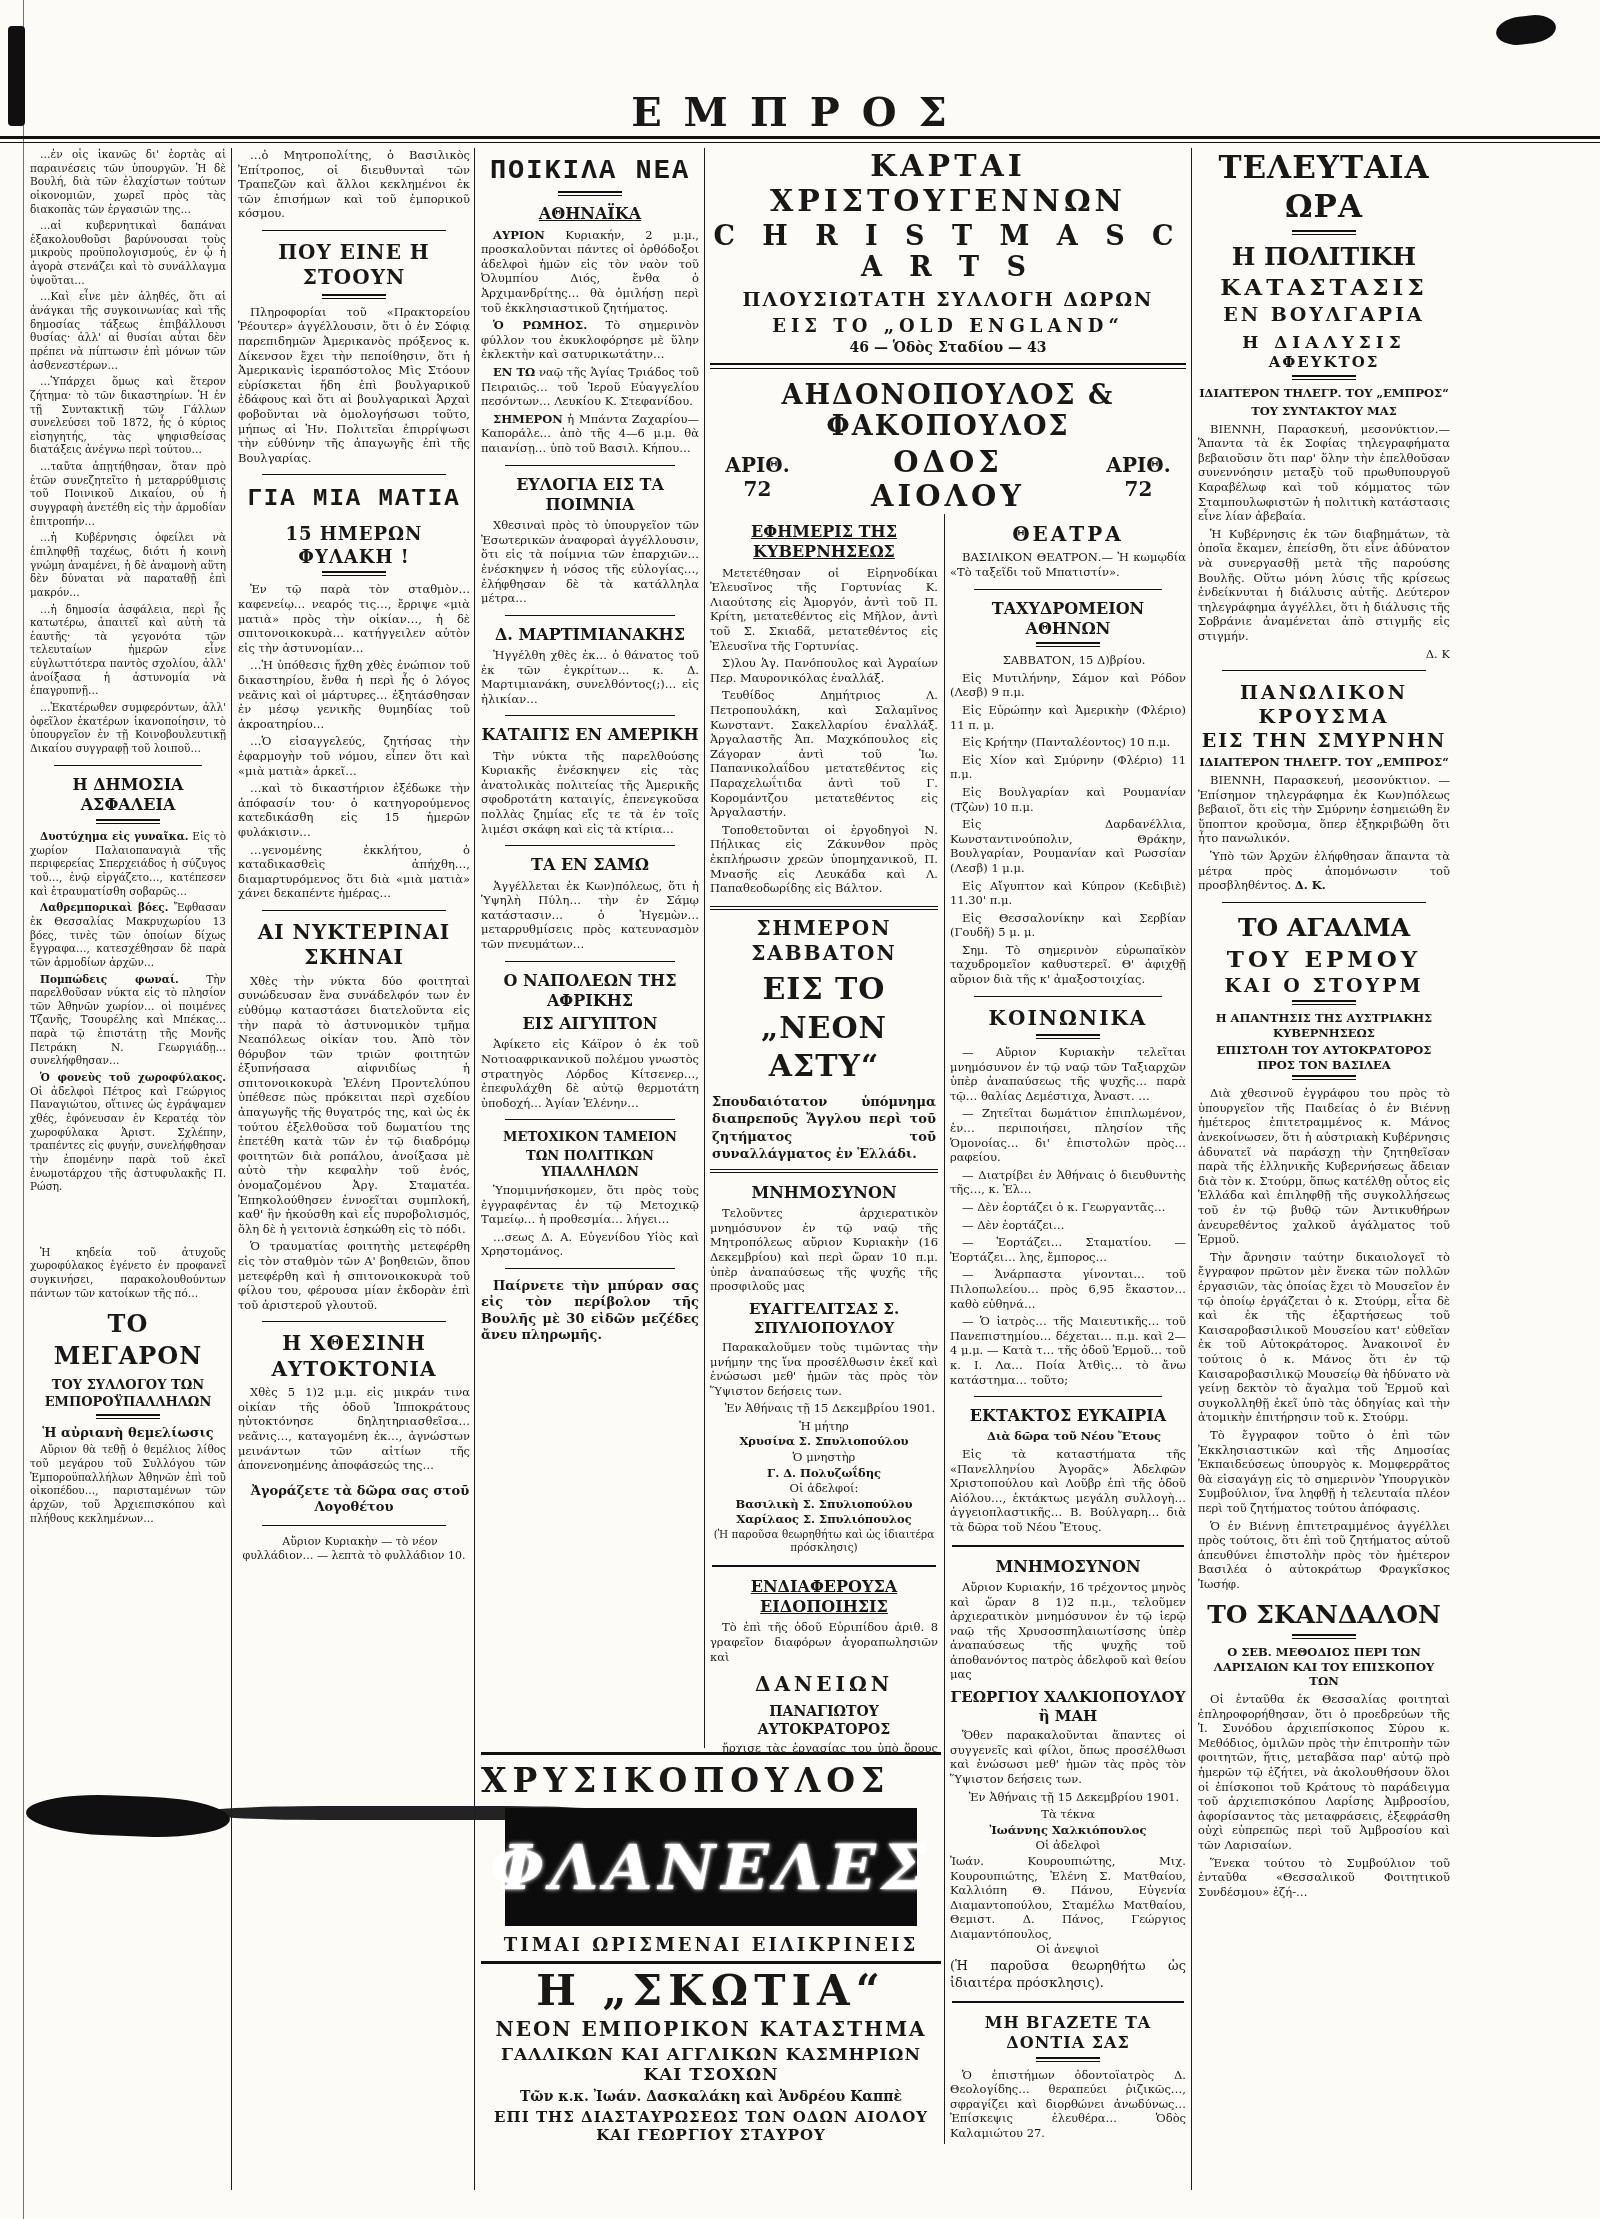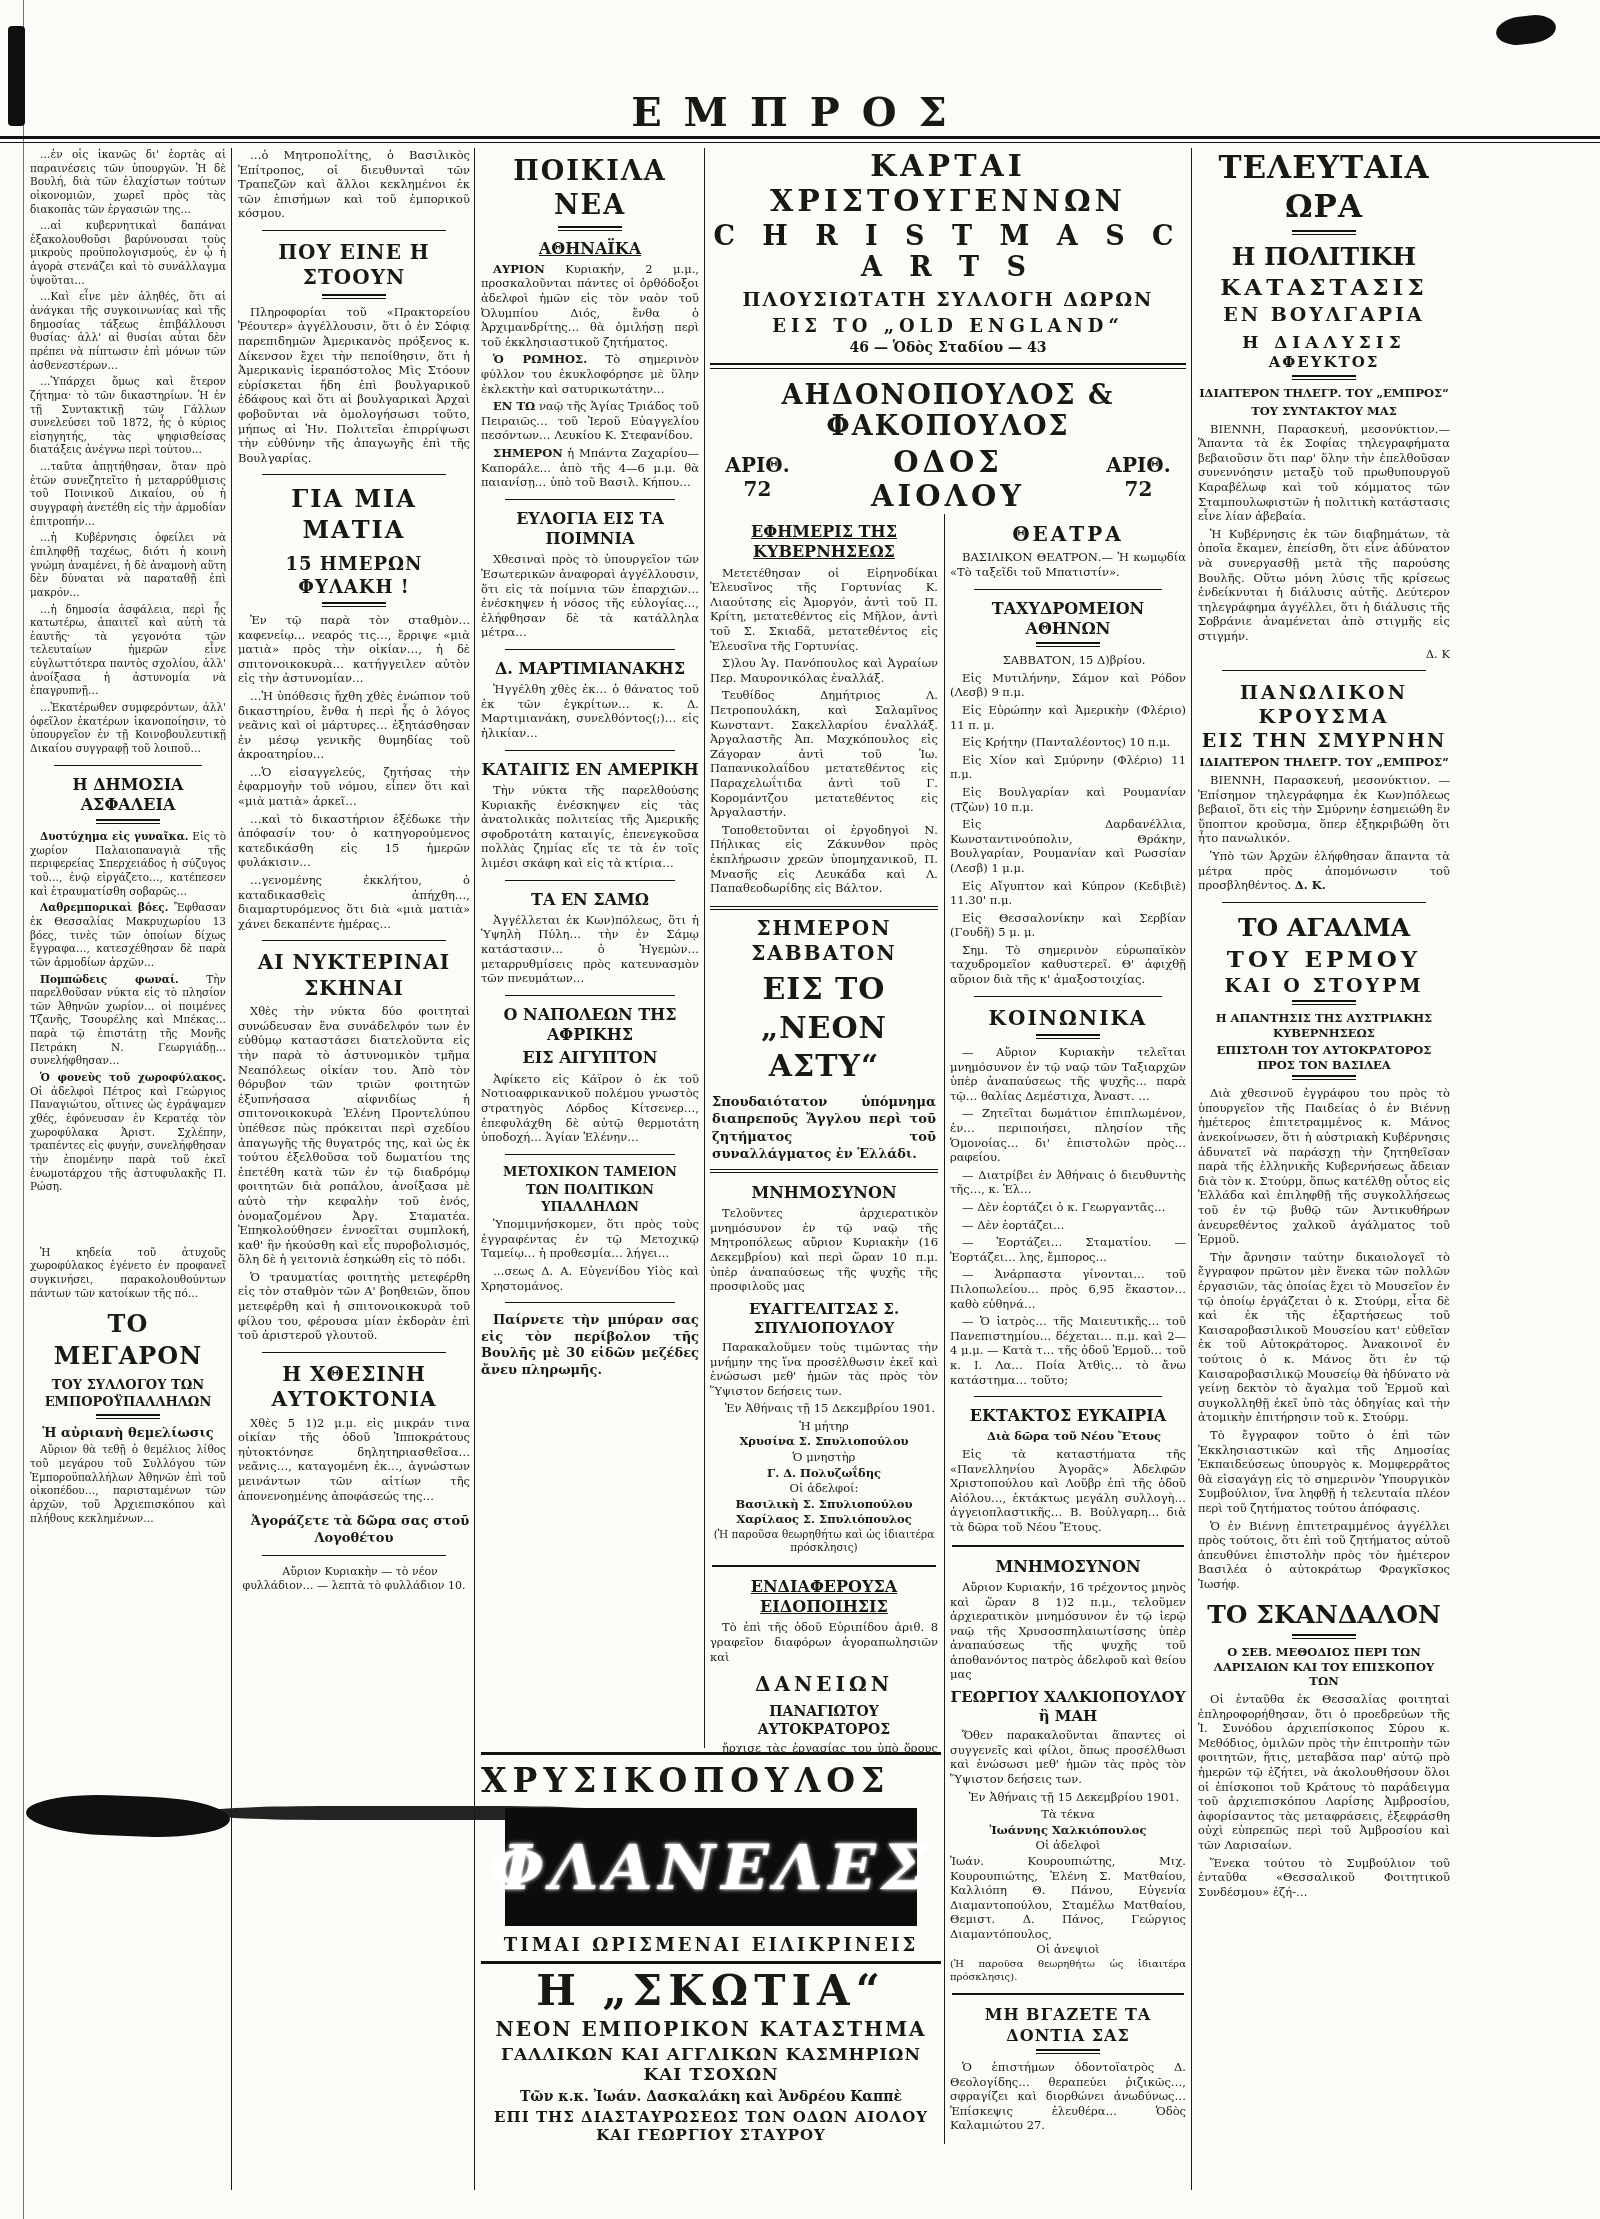--- a/index.html
+++ b/index.html
@@ -24,21 +24,21 @@
   .vr{position:absolute;width:1px;background:#1c1c1c;}
   
   .bt{font-size:11.5px;line-height:1.27;text-align:justify;}
   .bt p{margin:0 0 3px;text-indent:12px;}
   .bt-sm{font-size:10.5px;line-height:1.3;text-align:justify;}
   .bt-sm p{margin:0 0 3px;text-indent:10px;}
   .lead{font-weight:bold;}
   .ctr{text-align:center;}
   .b{font-weight:bold;}
   h1,h2,h3,h4{margin:0;font-weight:bold;text-align:center;}
-  .hd-xl{font-size:27px;letter-spacing:2px;margin:6px 0 2px;}
+  .hd-xl{font-size:27px;letter-spacing:2px;margin:6px 0 2px;font-family:Liberation Mono, monospace;}
   .hd-lg{font-size:20px;letter-spacing:1px;margin:8px 0 3px;}
   .hd-md{font-size:16px;margin:8px 0 3px;}
   .hd-sm{font-size:13px;margin:6px 0 2px;}
   .kicker{font-size:11.5px;font-weight:bold;text-align:center;margin:3px 0;}
   .underbar{width:64px;border-top:2px solid #111;border-bottom:1px solid #111;height:2px;margin:3px auto 6px;}
   .divider{border-top:1px solid #111;margin:9px 24px;}
   .divider-w{border-top:2px solid #111;margin:10px 2px;}
   .sig{font-size:11.5px;margin:1px 0;}
   .e-big1{font-size:31px;letter-spacing:1px;}
   .e-big2{font-size:25px;}
@@ -268,21 +268,21 @@
   <h3 class="hd-md">ΜΝΗΜΟΣΥΝΟΝ</h3>
   <p>Αὔριον Κυριακήν, 16 τρέχοντος μηνὸς καὶ ὥραν 8 1)2 π.μ., τελοῦμεν ἀρχιερατικὸν μνημόσυνον ἐν τῷ ἱερῷ ναῷ τῆς Χρυσοσπηλαιωτίσσης ὑπὲρ ἀναπαύσεως τῆς ψυχῆς τοῦ ἀποθανόντος πατρὸς ἀδελφοῦ καὶ θείου μας</p>
   <h4 class="hd-sm" style="font-size:15px">ΓΕΩΡΓΙΟΥ ΧΑΛΚΙΟΠΟΥΛΟΥ ἢ ΜΑΗ</h4>
   <p>Ὅθεν παρακαλοῦνται ἅπαντες οἱ συγγενεῖς καὶ φίλοι, ὅπως προσέλθωσι καὶ ἑνώσωσι μεθ' ἡμῶν τὰς πρὸς τὸν Ὕψιστον δεήσεις των.</p>
   <p class="ctr">Ἐν Ἀθήναις τῇ 15 Δεκεμβρίου 1901.</p>
   <div class="ctr sig">Τὰ τέκνα</div>
   <div class="ctr sig b">Ἰωάννης Χαλκιόπουλος</div>
   <div class="ctr sig">Οἱ ἀδελφοὶ</div>
   <div class="sig" style="text-align:justify">Ἰωάν. Κουρουπιώτης, Μιχ. Κουρουπιώτης, Ἑλένη Σ. Ματθαίου, Καλλιόπη Θ. Πάνου, Εὐγενία Διαμαντοπούλου, Σταμέλω Ματθαίου, Θεμιστ. Δ. Πάνος, Γεώργιος Διαμαντόπουλος,</div>
   <div class="ctr sig">Οἱ ἀνεψιοὶ</div>
-  <div class="sig" style="font-size:10px">(Ἡ παροῦσα θεωρηθήτω ὡς ἰδιαιτέρα πρόσκλησις).</div>
+  <div class="sig" style="font-size:13px">(Ἡ παροῦσα θεωρηθήτω ὡς ἰδιαιτέρα πρόσκλησις).</div>
   <div class="divider-w"></div>
   <h3 class="hd-md" style="letter-spacing:1px">ΜΗ ΒΓΑΖΕΤΕ ΤΑ ΔΟΝΤΙΑ ΣΑΣ</h3>
   <div class="underbar"></div>
   <p>Ὁ ἐπιστήμων ὀδοντοϊατρὸς Δ. Θεολογίδης… θεραπεύει ῥιζικῶς…, σφραγίζει καὶ διορθώνει ἀνωδύνως… Ἐπίσκεψις ἐλευθέρα… Ὁδὸς Καλαμιώτου 27.</p>
 </div>
 
 <div class="col bt" id="colE">
   <h1 class="ctr e-big1">ΤΕΛΕΥΤΑΙΑ ΩΡΑ</h1>
   <div class="underbar"></div>
   <h2 class="ctr e-big2">Η ΠΟΛΙΤΙΚΗ</h2>

